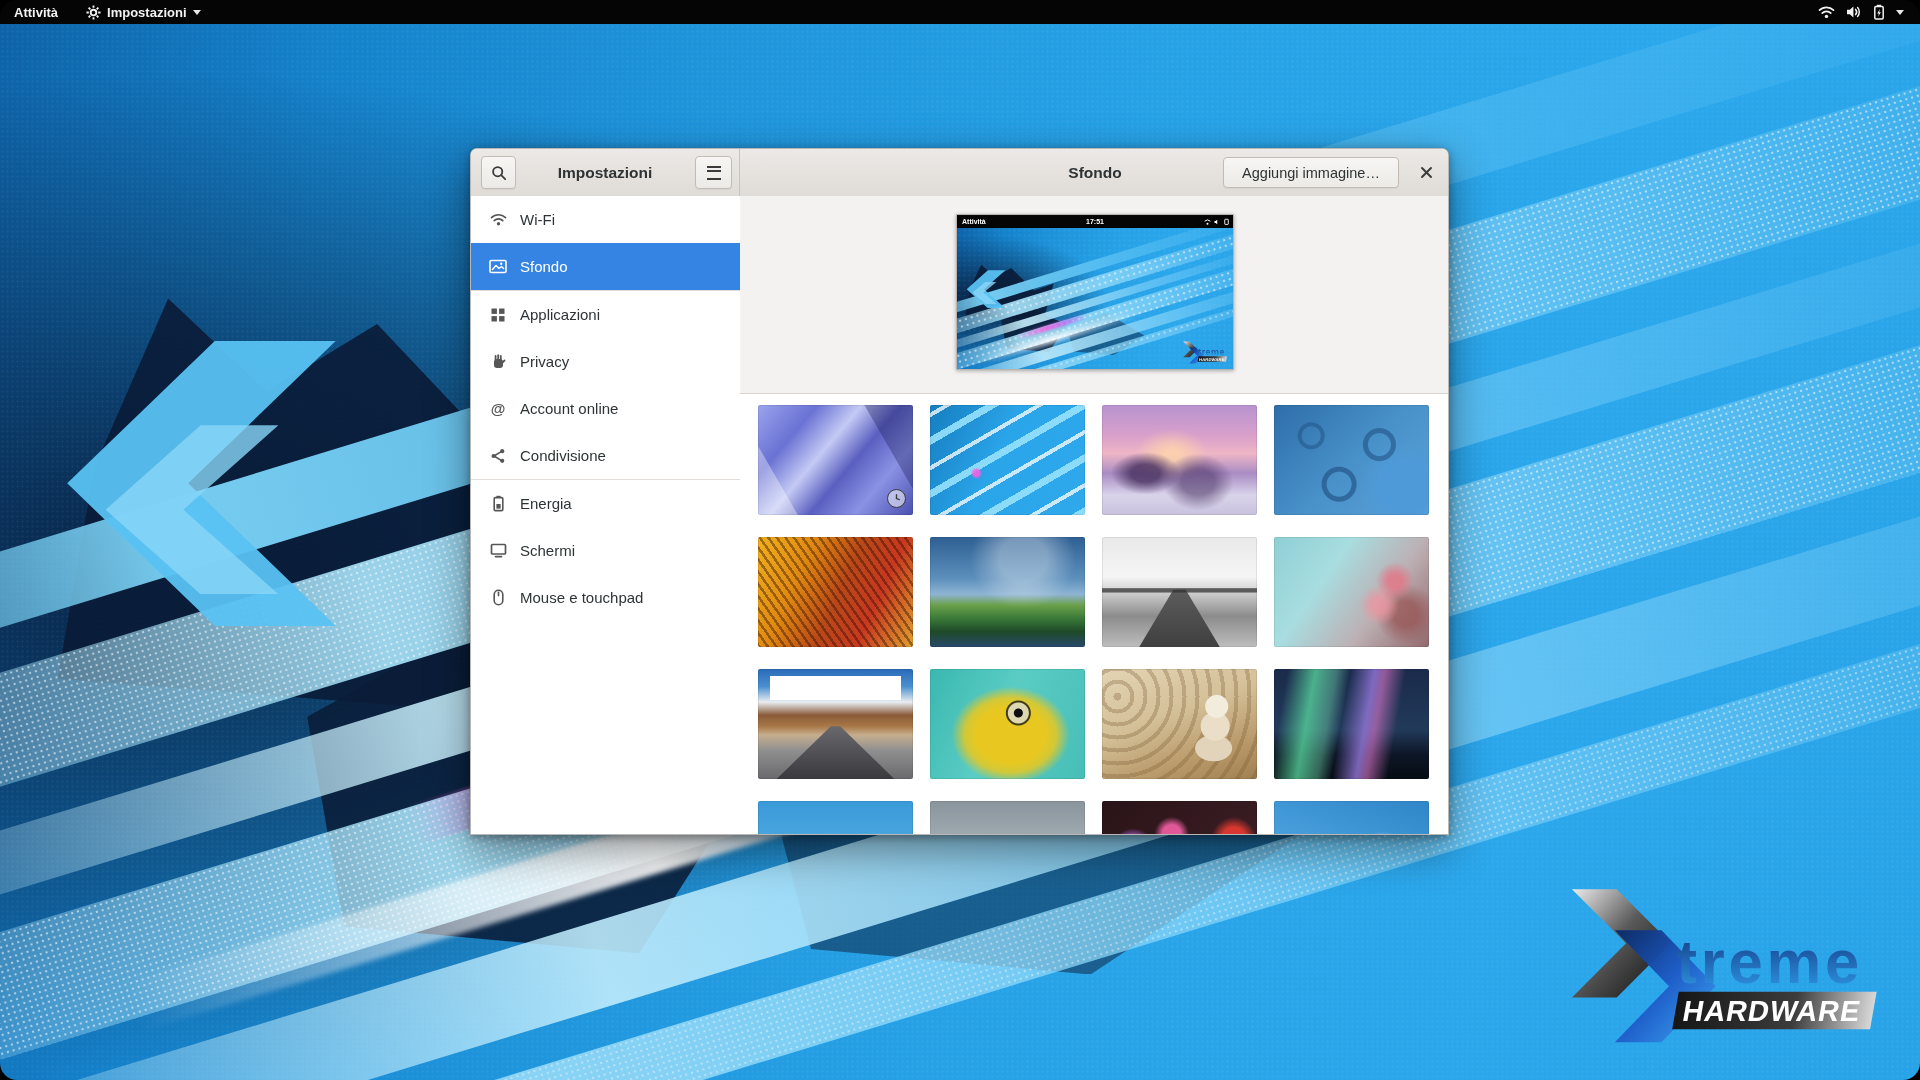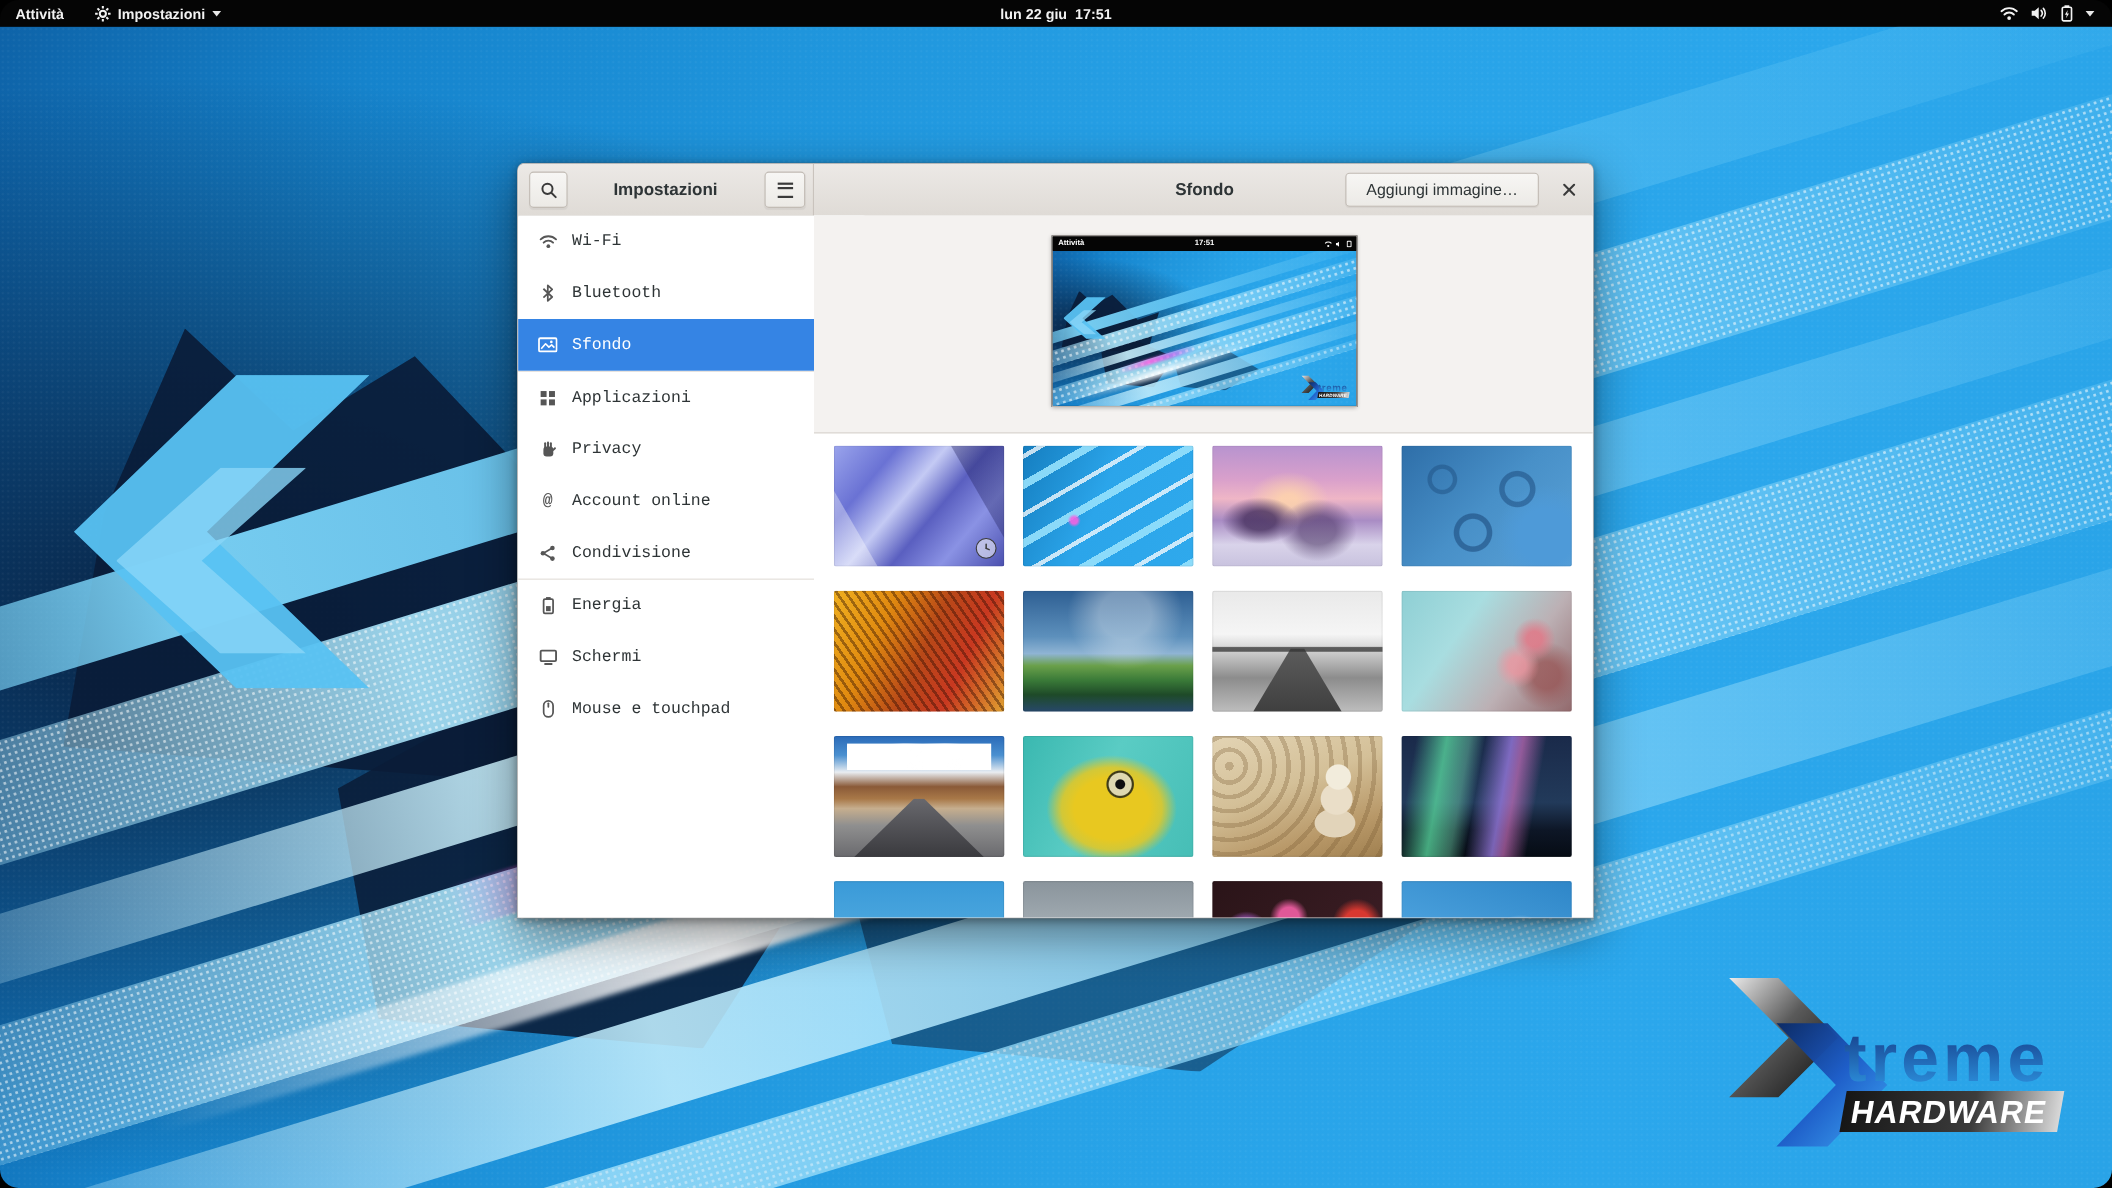--- a/index.html
+++ b/index.html
@@ -76,21 +76,21 @@
   .btn-search{left:10px;top:7px;width:35px;height:33px;}
   .btn-menu{left:224px;top:7px;width:37px;height:33px;}
   .btn-add{left:752px;top:8px;width:176px;height:31px;font-size:14.5px;color:#2e3436;}
   .btn-close{right:6px;top:8px;width:32px;height:31px;background:none;border:none;box-shadow:none;}
   .hamburger{display:block;width:14px;height:10px;border-top:2px solid #3a3a3a;
           border-bottom:2px solid #3a3a3a;position:relative;}
   .hamburger:after{content:"";position:absolute;left:0;right:0;top:2px;height:2px;background:#3a3a3a;}
 
   
   .sidebar{position:absolute;left:0;top:47px;width:315px;bottom:0;background:#fff;
-           border-right:1px solid #d9d4cf;box-sizing:border-box;font-family:Liberation Mono, monospace;}
+           border-right:1px solid #d9d4cf;box-sizing:border-box;}
   .sb-item{height:47px;display:flex;align-items:center;gap:13px;padding-left:18px;
            font-size:15px;color:#2e3436;cursor:pointer;position:relative;}
   .sb-item.selected{background:#3584e4;color:#fff;}
   .sb-ic{width:18px;height:18px;display:inline-flex;align-items:center;justify-content:center;
          color:#565656;flex:0 0 18px;font-size:15px;font-weight:700;}
   .sb-item.selected .sb-ic{color:#fff;}
   .sb-chev{position:absolute;right:14px;color:#8a8a8a;font-size:19px;line-height:1;}
   .sb-sep{height:1px;background:#e2ddd8;margin:0;}
 
   
@@ -210,21 +210,20 @@
                 <line x1="11.4" y1="11.4" x2="13.2" y2="13.2"></line>
               <line x1="13.2" y1="2.8" x2="11.4" y2="4.6"></line>
                 <line x1="4.6" y1="11.4" x2="2.8" y2="13.2"></line>
             </g>
           </svg>
         </span>
         <span>Impostazioni</span>
         <span class="caret"></span>
       </div>
     </div>
-    <div class="tb-clock">lun 22 giu  17:51</div>
     <div class="tb-right">
       <span class="tb-ic">
         <svg width="17" height="14" viewBox="0 0 17 14">
           <path d="M1.5 5.2a10 10 0 0 1 14 0" fill="none" stroke="#f2f2f2" stroke-width="1.7" stroke-linecap="round"></path>
           <path d="M4.2 8.2a6 6 0 0 1 8.6 0" fill="none" stroke="#f2f2f2" stroke-width="1.7" stroke-linecap="round"></path>
           <circle cx="8.5" cy="11.4" r="1.7" fill="#f2f2f2"></circle>
         </svg>
       </span>
       <span class="tb-ic">
         <svg width="16" height="14" viewBox="0 0 16 14">
@@ -329,28 +328,20 @@
           <svg width="17" height="15" viewBox="0 0 17 15">
             <path d="M1.5 5.6a10 10 0 0 1 14 0" fill="none" stroke="currentColor" stroke-width="1.7" stroke-linecap="round"></path>
             <path d="M4.2 8.6a6 6 0 0 1 8.6 0" fill="none" stroke="currentColor" stroke-width="1.7" stroke-linecap="round"></path>
             <circle cx="8.5" cy="11.8" r="1.7" fill="currentColor"></circle>
           </svg>
         </span>
         <span>Wi-Fi</span>
       </div>
 
 
-      <div class="sb-item">
-        <span class="sb-ic">
-          <svg width="12" height="17" viewBox="0 0 12 17">
-            <path d="M2 4.5 L10 12 L6 15.5 L6 1.5 L10 5 L2 12.5" fill="none" stroke="currentColor" stroke-width="1.6" stroke-linejoin="round"></path>
-          </svg>
-        </span>
-        <span>Bluetooth</span>
-      </div>
 
       <div class="sb-item selected">
         <span class="sb-ic">
           <svg width="18" height="15" viewBox="0 0 18 15">
             <rect x="1" y="1.5" width="16" height="12" rx="1.2" fill="none" stroke="currentColor" stroke-width="1.6"></rect>
             <path d="M3 11 L7 6.5 L10 9.5 L12.5 7.5 L15 10" fill="none" stroke="currentColor" stroke-width="1.5" stroke-linejoin="round"></path>
             <circle cx="12.2" cy="4.8" r="1.2" fill="currentColor"></circle>
           </svg>
         </span>
         <span>Sfondo</span>

